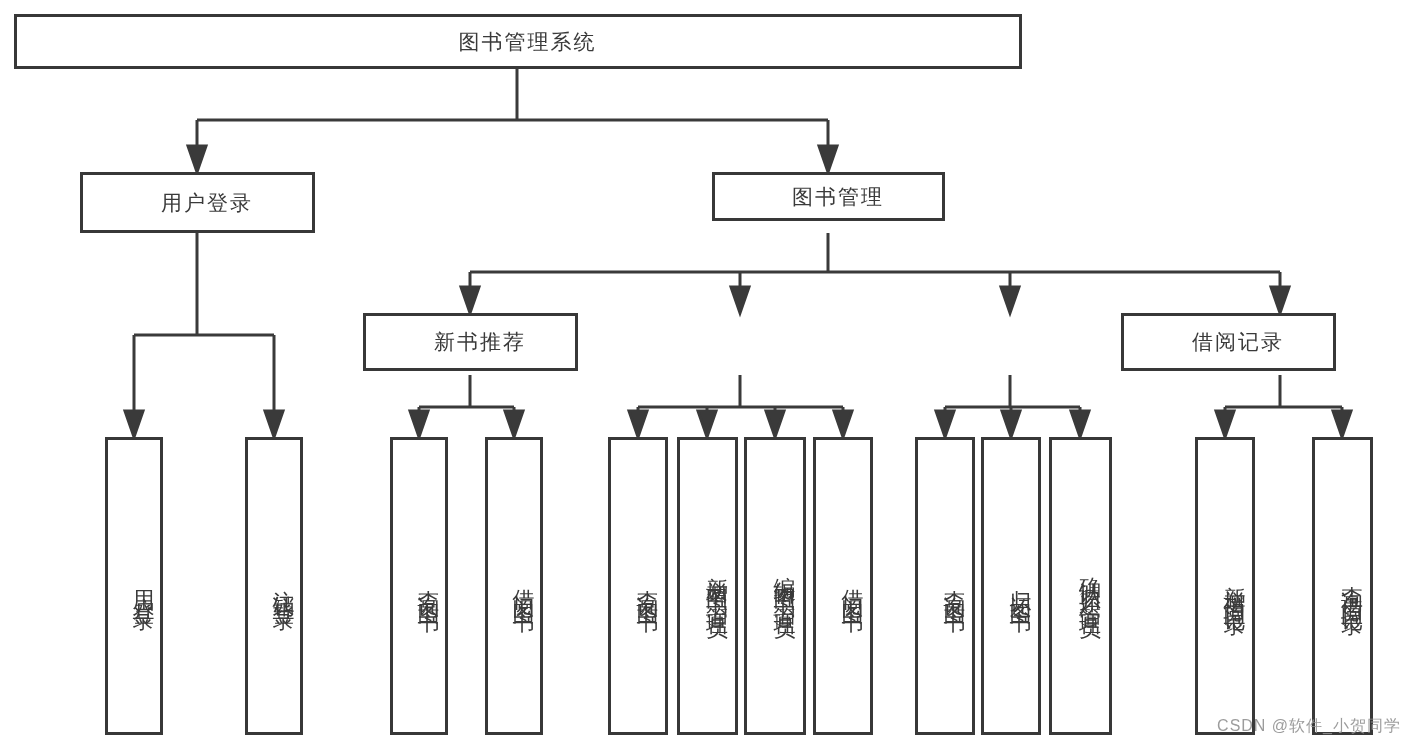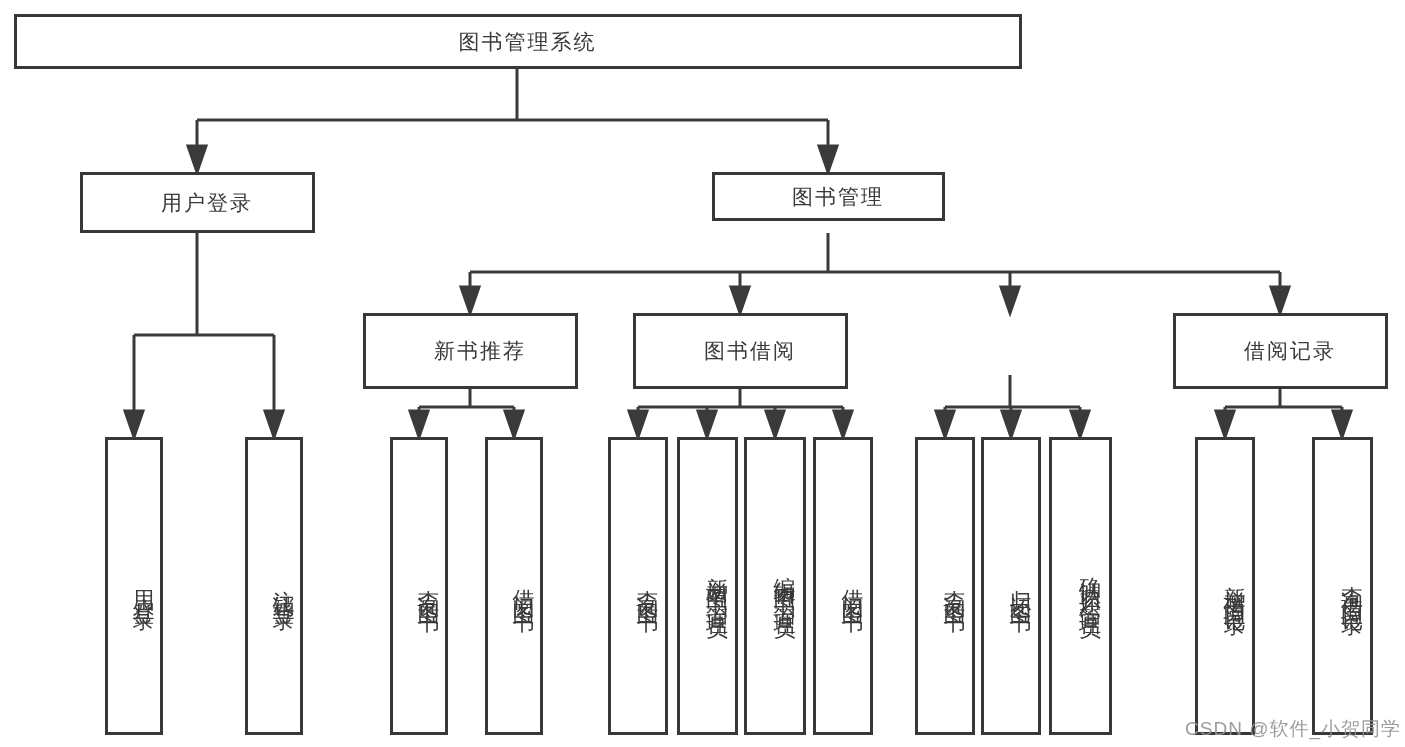--- a/index.html
+++ b/index.html
@@ -24,25 +24,25 @@
     display: flex;
     align-items: center;
     justify-content: center;
     color: #3a3a3a;
     padding-left: 19px;
   }
   .h-node { font-size: 21px; letter-spacing: 2px; }
   .root-node  { left: 14px;  top: 14px;  width: 1008px; height: 55px; }
   .lvl2-user  { left: 80px;  top: 172px; width: 235px;  height: 61px; }
   .lvl2-book  { left: 712px; top: 172px; width: 233px;  height: 49px; }
-  .lvl3 { top: 313px; width: 215px; height: 76px; align-items: center; }
+  .lvl3 { top: 313px; width: 215px; height: 58px; align-items: center; }
   .lvl3-newbook { left: 363px; }
   .lvl3-borrow  { left: 633px; }
   .lvl3-current { left: 903px; }
-  .lvl3-record  { left: 1173px; font-family: Liberation Serif, serif; }
+  .lvl3-record  { left: 1121px; font-family: Liberation Serif, serif; }
   .leaf { top: 437px; height: 298px; }
   .leaf .v-text {
     writing-mode: vertical-rl;
     text-orientation: mixed;
     font-size: 22px;
     letter-spacing: 7px;
     line-height: 1;
     white-space: nowrap;
   }
   .leaf-1a { left: 105px;  width: 58px; }
@@ -56,21 +56,21 @@
   .leaf-4a { left: 915px;  width: 60px; }
   .leaf-4b { left: 981px;  width: 60px; }
   .leaf-4c { left: 1049px; width: 63px; }
   .leaf-5a { left: 1195px; width: 60px; }
   .leaf-5b { left: 1312px; width: 61px; }
   .long .v-text { letter-spacing: 6px; }
   #watermark {
     position: absolute;
     right: 4px;
     top: 716px;
-    font-size: 19px;
+    font-size: 16px;
     color: rgba(148,148,148,0.92);
     letter-spacing: 1px;
     white-space: nowrap;
   }
 </style>
 </head>
 <body>
 
 <div id="canvas">
 
@@ -133,23 +133,20 @@
   <div class="node h-node lvl2-user">
     <span>用户登录</span>
   </div>
   <div class="node h-node lvl2-book">
     <span>图书管理</span>
   </div>
 
   <div class="node h-node lvl3 lvl3-newbook">
     <span>新书推荐</span>
   </div>
-  <div class="node h-node lvl3 lvl3-borrow">
-    <span>图书借阅</span>
-  </div>
   <div class="node h-node lvl3 lvl3-record">
     <span>借阅记录</span>
   </div>
 
   <div class="node leaf leaf-1a">
     <span class="v-text">用户登录</span>
   </div>
   <div class="node leaf leaf-1b">
     <span class="v-text">注销登录</span>
   </div>

